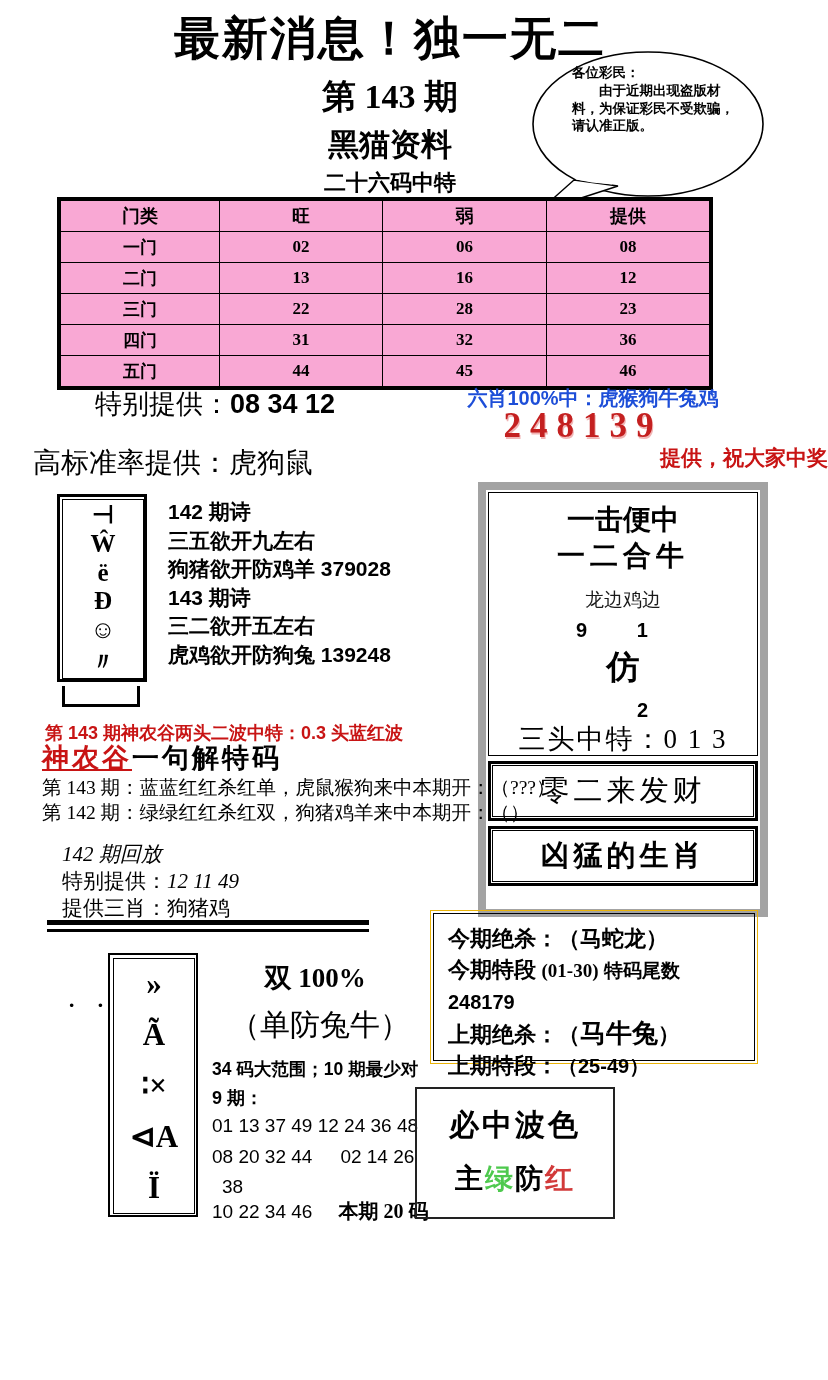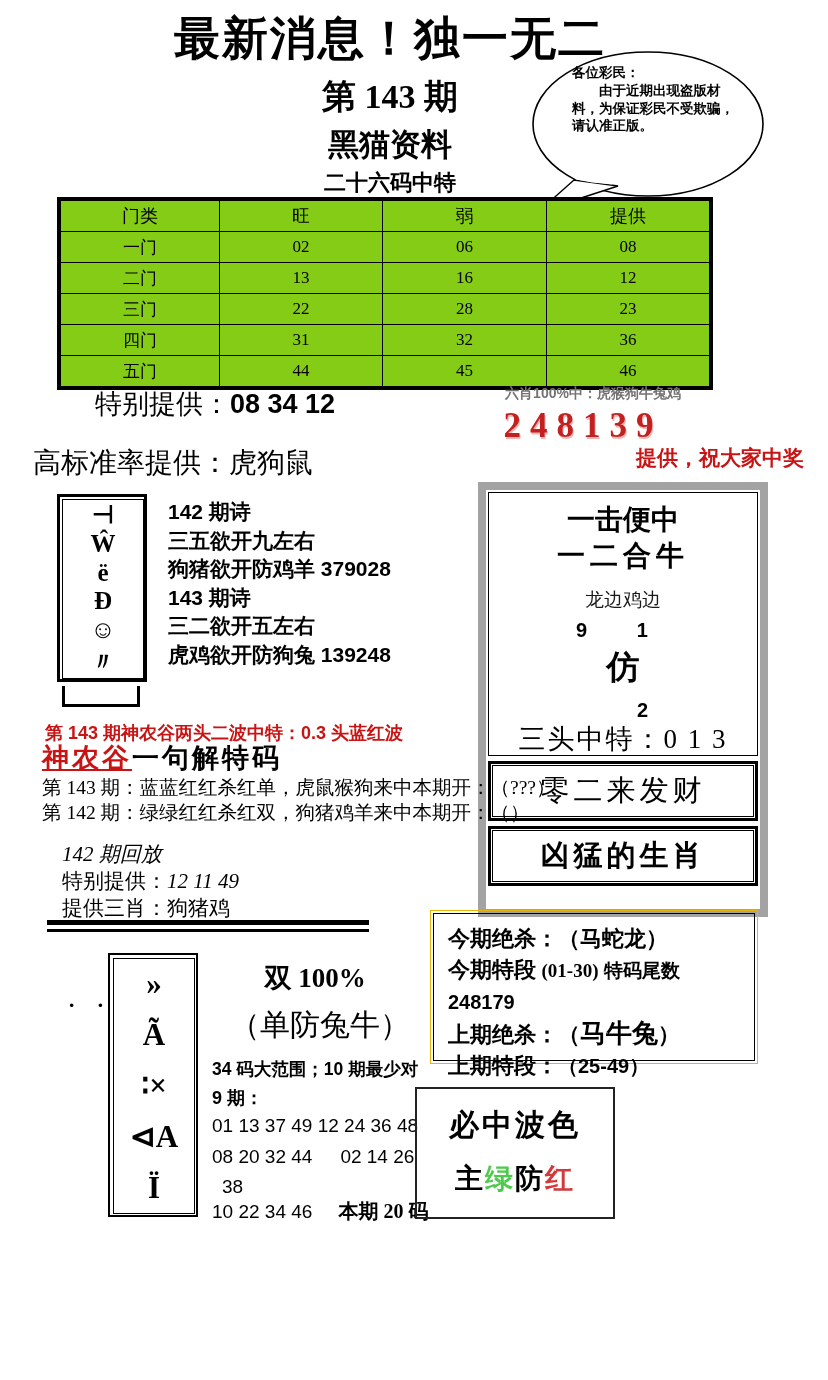--- a/index.html
+++ b/index.html
@@ -17,33 +17,33 @@
   .subtitle{left:0;top:168px;width:780px;font-size:22px;font-weight:bold;}
 
   
   .bubble-text{left:572px;top:64px;width:162px;font-size:13.5px;line-height:1.32;font-weight:bold;}
   .bubble-text p{margin:0;}
   .bubble-text .ind{text-indent:2em;}
 
   
   .odds-table{left:57px;top:197px;border-collapse:collapse;}
   .odds-table table{border-collapse:collapse;border:4px solid #000;}
-  .odds-table td,.odds-table th{border:1px solid #000;background:#84cc16;height:28px;
-      font-size:17px;font-weight:normal;text-align:center;font-family:"Liberation Serif",serif;}
+  .odds-table td,.odds-table th{border:1px solid #000;background:#f9a8d4;height:28px;
+      font-size:17px;font-weight:bold;text-align:center;font-family:"Liberation Serif",serif;}
   .odds-table th{font-size:18px;}
   .c0{width:156px;} .c1{width:160px;} .c2{width:161px;} .c3{width:160px;margin-left:16px;}
 
   
   .special-offer{left:95px;top:386px;font-size:27px;}
   .special-offer .num{font-family:"Liberation Sans",sans-serif;font-weight:bold;}
-  .sixxiao{left:418px;top:385px;width:350px;font-size:14px;font-weight:bold;text-align:center;
-           font-family:"Liberation Sans",sans-serif;color:#737373;}
+  .sixxiao{left:418px;top:385px;width:350px;font-size:20px;font-weight:bold;text-align:center;
+           font-family:"Liberation Sans",sans-serif;color:#1d4ed8;}
   .lucky{left:418px;top:406px;width:330px;font-size:35px;font-weight:bold;color:#c42020;
          letter-spacing:9px;text-align:center;text-shadow:1px 2px 0 rgba(230,120,120,.55);}
-  .wish{left:474px;top:444px;width:330px;text-align:right;font-size:21px;font-weight:bold;color:#c81414;
+  .wish{left:498px;top:444px;width:330px;text-align:right;font-size:21px;font-weight:bold;color:#c81414;
         font-family:"Liberation Sans",sans-serif;}
   .highstd{left:33px;top:444px;font-size:28px;}
 
   
   .symbox{left:57px;top:494px;width:80px;height:178px;border:3px solid #000;padding:2px;}
   .symbox-inner{border:1px solid #000;width:100%;height:100%;display:flex;flex-direction:column;
       align-items:center;justify-content:space-around;font-size:25px;font-weight:bold;}
   .bracket{left:62px;top:686px;width:72px;height:18px;border:3px solid #000;border-top:none;}
 
   

